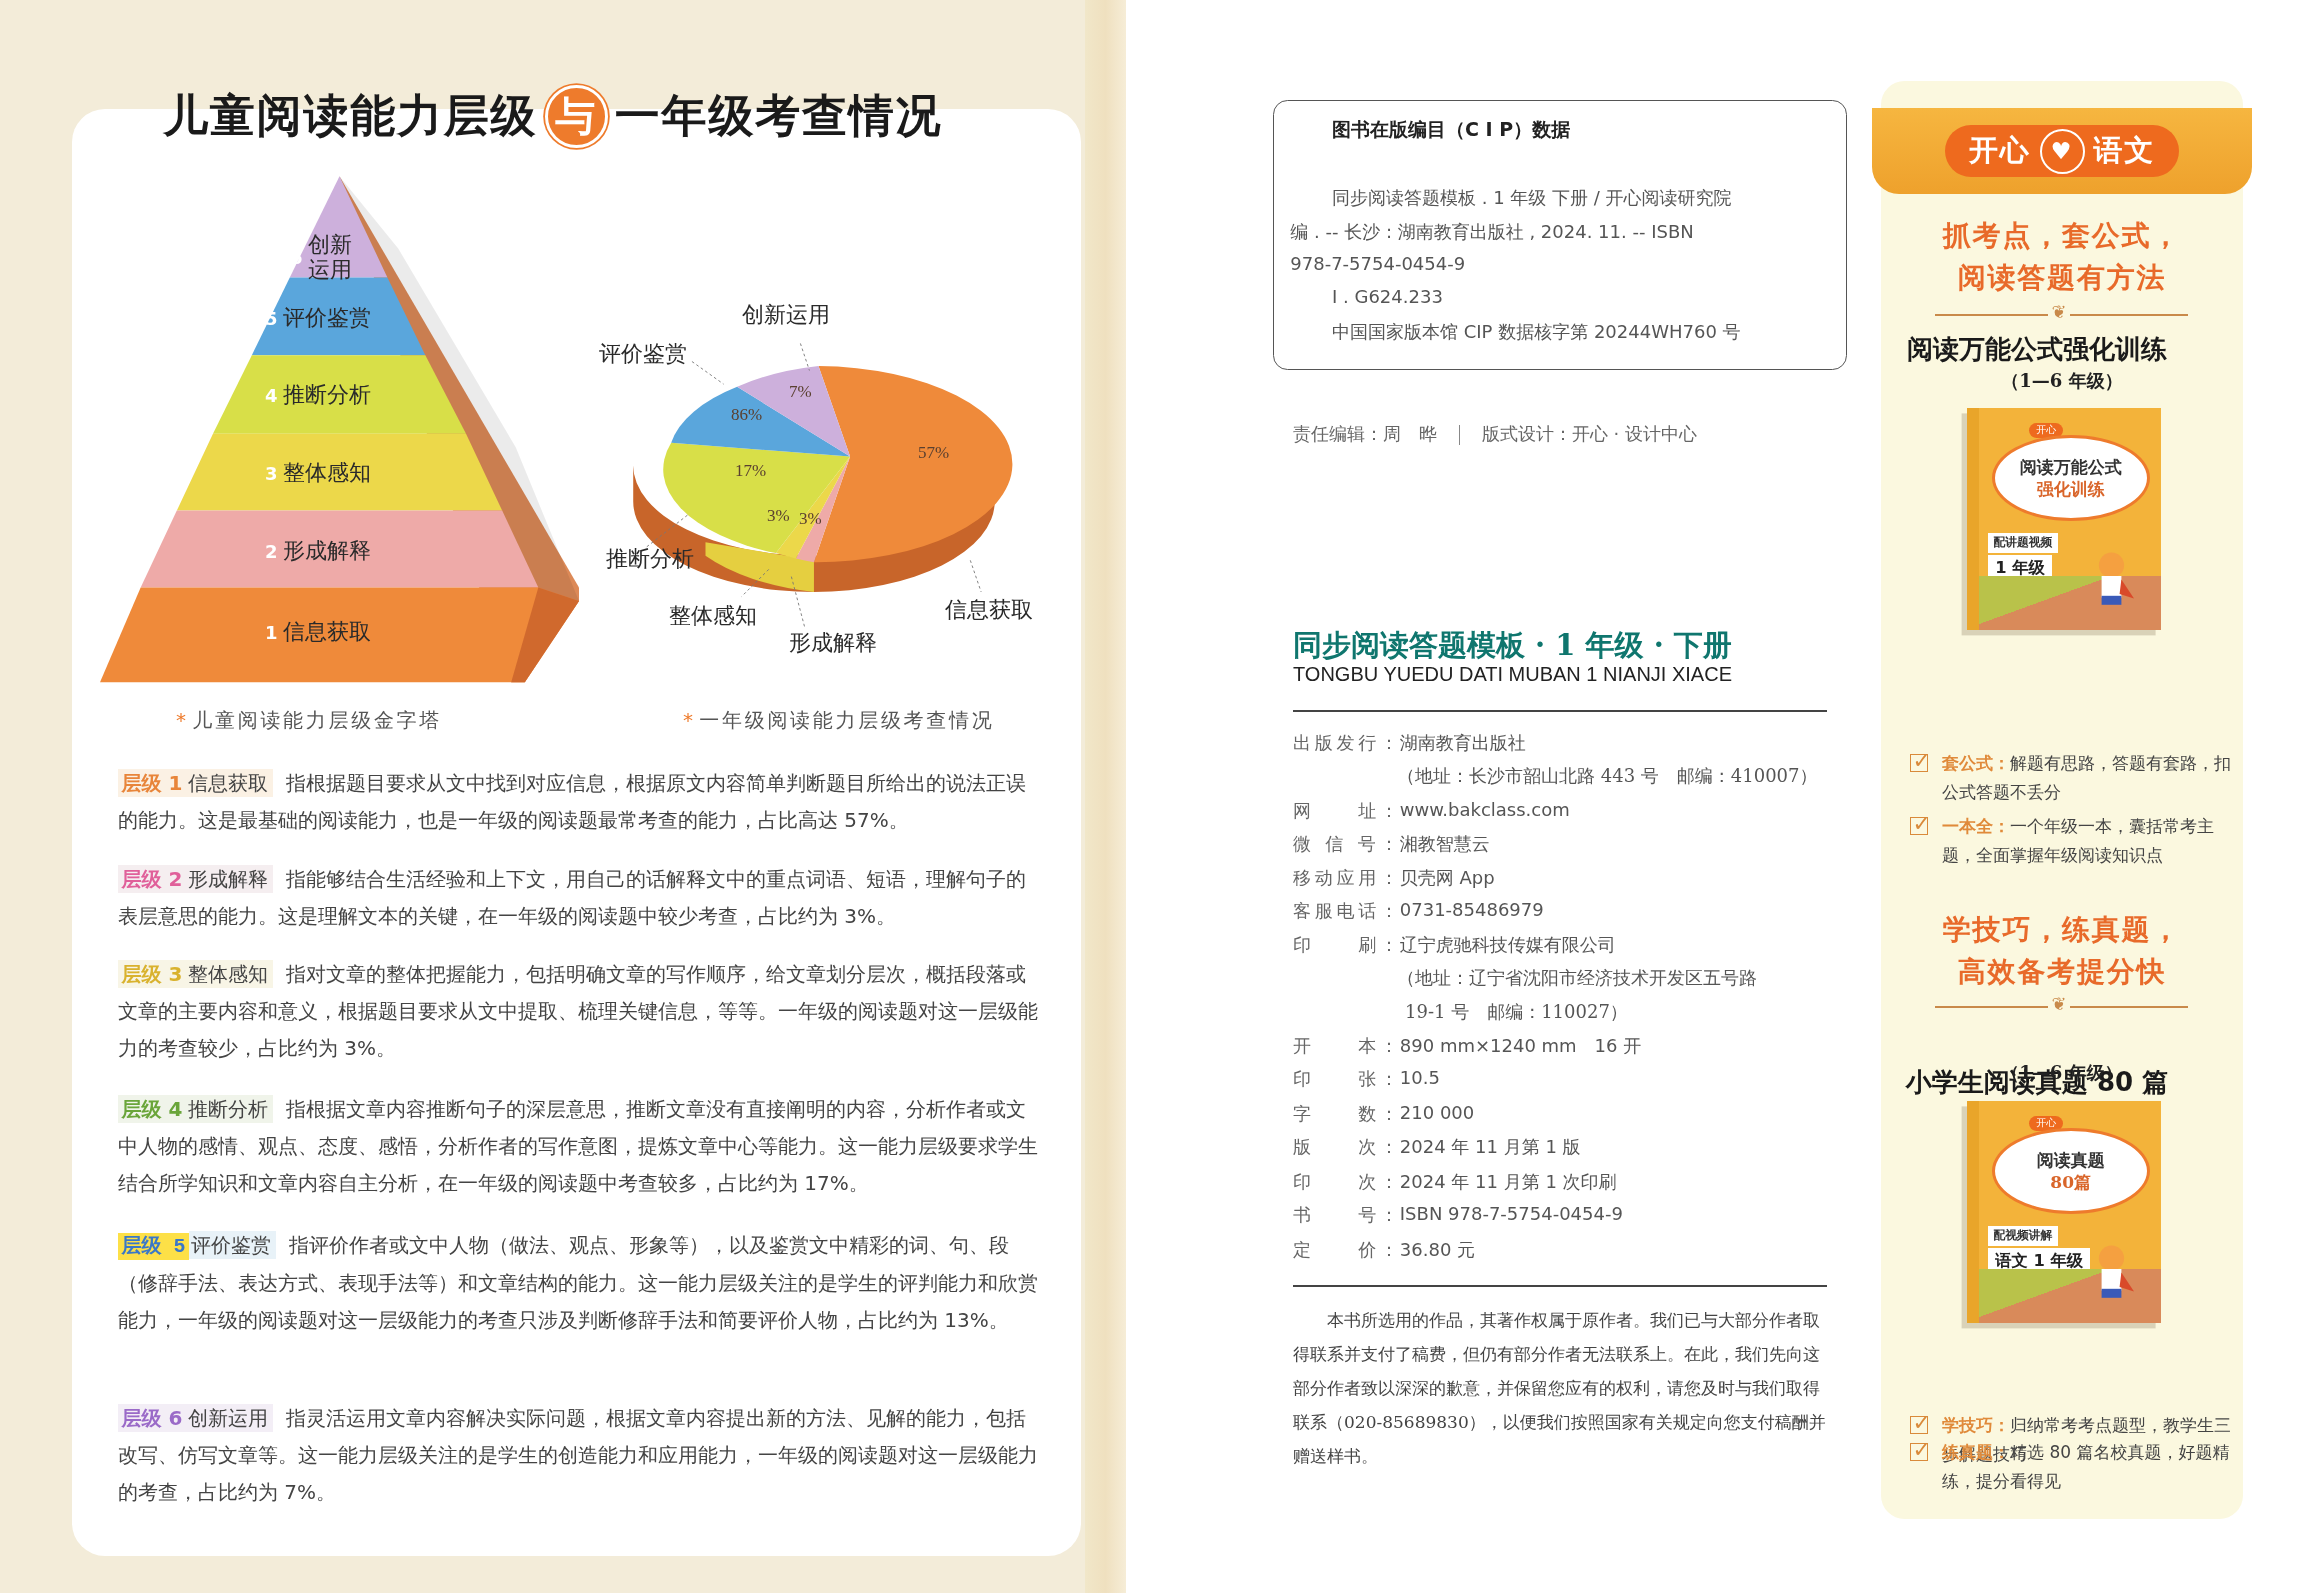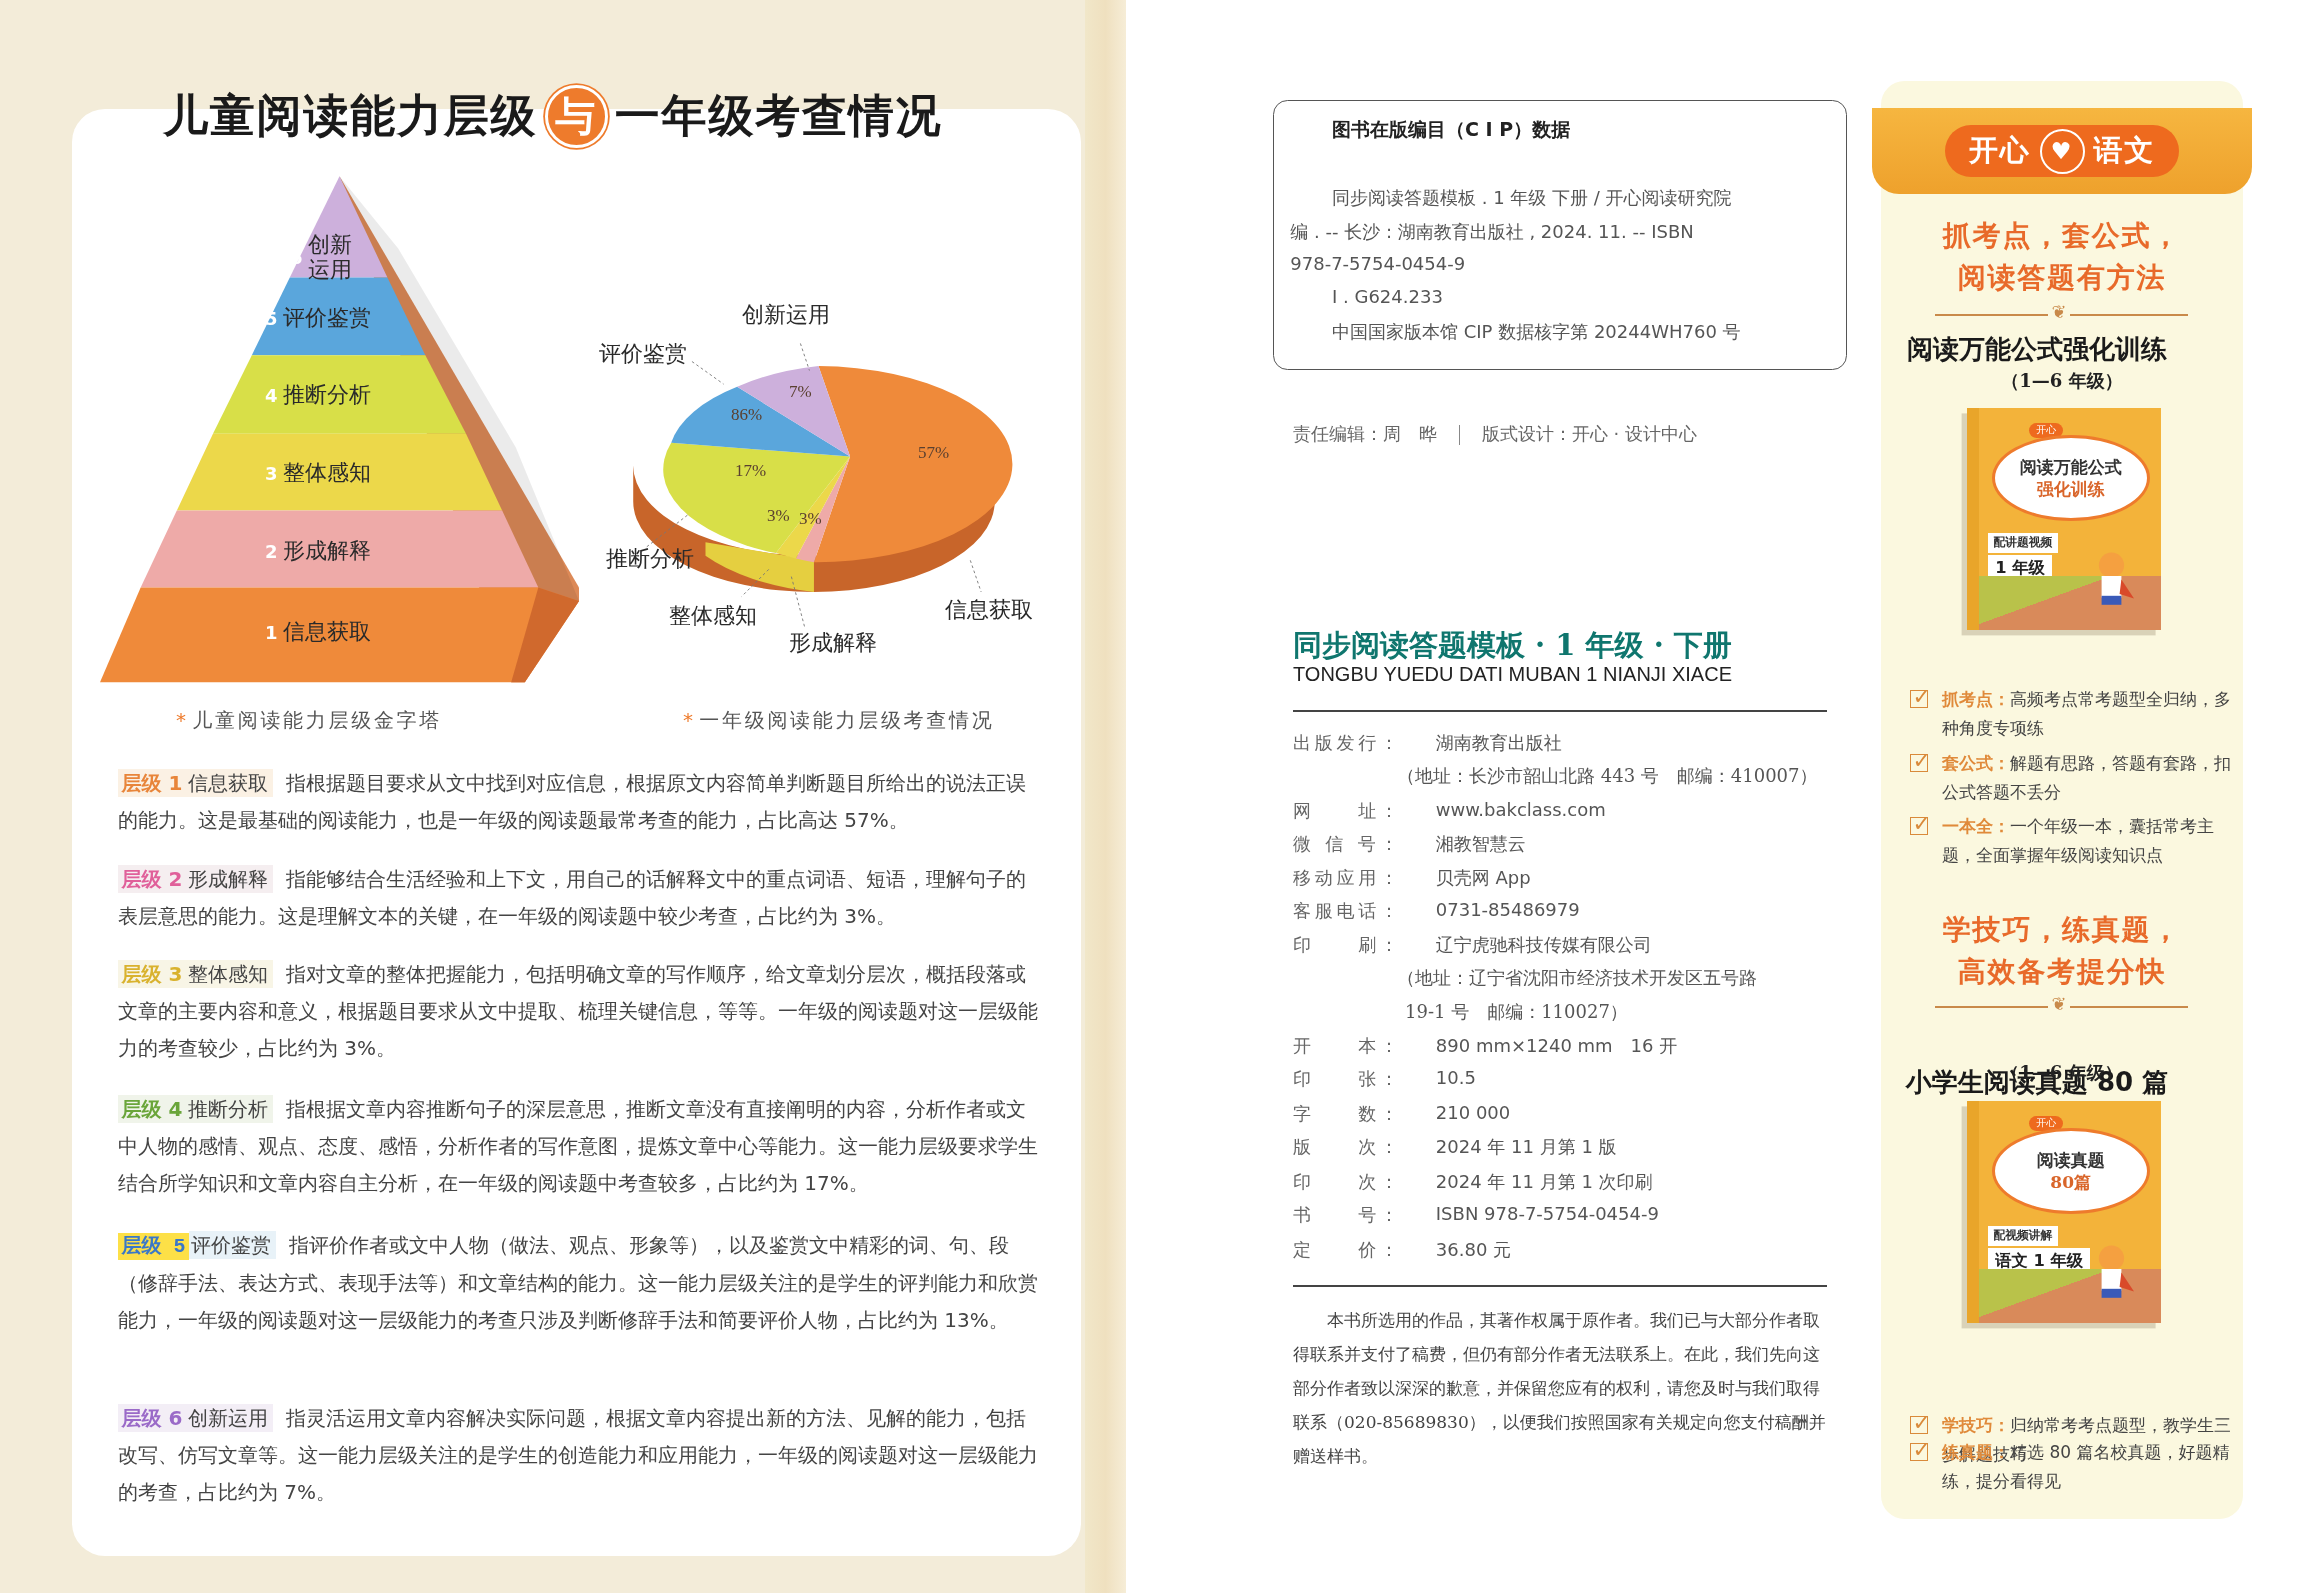--- a/index.html
+++ b/index.html
@@ -35,21 +35,21 @@
   .right-page { position: absolute; left: 1126px; top: 0; width: 1190px; height: 1594px; background: #fff; }
   .cip-box { position: absolute; left: 147px; top: 100px; width: 574px; height: 270px; border: 1.8px solid #555; border-radius: 14.5px; }
   .cip-title { position: absolute; left: 58px; top: 16.3px; font-size: 19px; font-weight: bold; color: #222; }
   .cip-line { position: absolute; font-size: 18px; color: #555; white-space: nowrap; }
   .editor-line { position: absolute; left: 167px; top: 422px; font-size: 18px; color: #666; white-space: nowrap; }
   .editor-line .sep { display: inline-block; width: 0.9px; height: 20px; background: #888; margin: 0 22px; vertical-align: middle; }
 
   .book-title { position: absolute; left: 167px; top: 626px; font-family: "DejaVu Serif", serif; font-size: 29px; font-weight: bold; color: #0f766e; }
   .book-pinyin { position: absolute; left: 167px; top: 663px; font-family: "Liberation Sans", sans-serif; font-size: 20px; color: #222; }
   .hr { position: absolute; left: 167px; width: 534px; height: 1.8px; background: #444; }
-  .info-row { position: absolute; left: 167px; font-size: 18px; color: #666; white-space: nowrap; display: flex; gap: 36px; }
+  .info-row { position: absolute; left: 167px; font-size: 18px; color: #666; white-space: nowrap; display: flex; }
   .info-row .k { width: 105px; display: inline-block; text-align-last: justify; margin-right: 1.8px; }
   .info-row .v { color: #555; }
   .info-cont { position: absolute; left: 271px; font-size: 18px; color: #555; white-space: nowrap; font-family: "DejaVu Serif", serif; }
   .copyright { position: absolute; left: 167px; top: 1303px; width: 534px; font-family: "DejaVu Serif", serif; font-size: 17px; line-height: 34px; color: #444; text-indent: 2em; }
 
   
   .ad { position: absolute; left: 755px; top: 81px; width: 362px; height: 1438px; background: #fbf8df; border-radius: 23.5px; }
   .ad-banner { position: absolute; left: -9px; top: 27px; width: 380px; height: 86px; background: linear-gradient(#f6b640,#eea12c); border-radius: 0 0 27px 27px; display: flex; align-items: center; justify-content: center; }
   .ad-logo { background: #ee6a1e; border-radius: 33px; height: 52px; padding: 0 23.5px; display: flex; align-items: center; color: #fff; font-size: 29px; font-weight: bold; letter-spacing: 1.8px; }
   .ad-logo .heart { width: 45px; height: 45px; border: 2.7px solid #fff; border-radius: 50%; margin: 0 9px; display: flex; align-items: center; justify-content: center; font-size: 23.5px; }
@@ -293,23 +293,20 @@
       <span class="tag">配讲题视频</span>
       <span class="grade">1 年级</span>
       <div class="ground"></div>
       <svg class="mascot" viewBox="0 0 50 70">
           <circle cx="25" cy="18" r="14" fill="#f5a040"></circle>
           <rect x="14" y="30" width="22" height="24" fill="#fff"></rect>
           <rect x="14" y="52" width="22" height="10" fill="#3a5ab8"></rect>
           <path d="M 36 34 L 50 55 L 34 50 Z" fill="#d94a2a"></path>
         </svg>
     </div>
-    <div class="bullet" style="top:604px;">
-      <span class="chk"></span><span class="bk">抓考点：</span><span>高频考点常考题型全归纳，多种角度专项练</span>
-    </div>
     <div class="bullet" style="top:668px;">
       <span class="chk"></span><span class="bk">套公式：</span><span>解题有思路，答题有套路，扣公式答题不丢分</span>
     </div>
     <div class="bullet" style="top:731px;">
       <span class="chk"></span><span class="bk">一本全：</span><span>一个年级一本，囊括常考主题，全面掌握年级阅读知识点</span>
     </div>
 
     <div class="ad-slogan" style="top:828px;">
       <div>学技巧，练真题，</div>
       <div>高效备考提分快</div>

